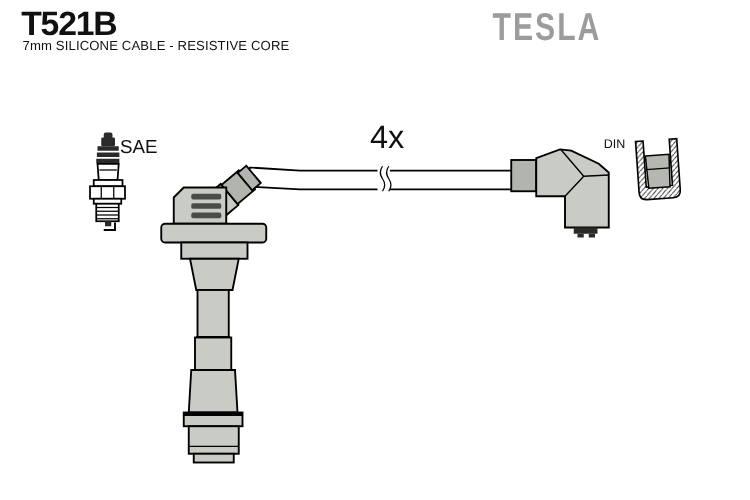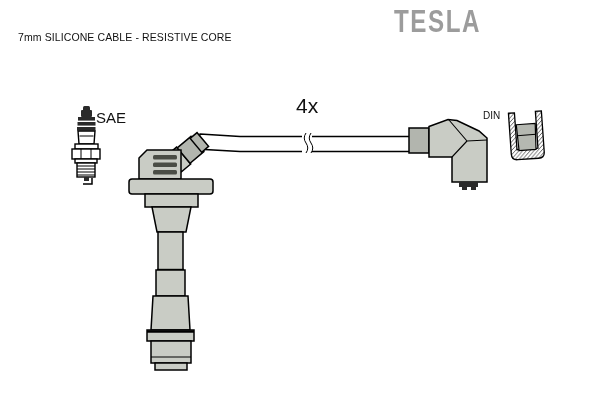--- a/index.html
+++ b/index.html
@@ -7,21 +7,21 @@
     position:relative;width:600px;height:400px;overflow:hidden;
     background:var(--background,#ffffff);
     font-family:"Liberation Sans",sans-serif;
   }
   .label{position:absolute;color:var(--text,#111111);white-space:nowrap;}
   .part-number{left:17px;top:4px;font-size:27px;font-weight:bold;letter-spacing:-1px;}
   .description{left:18px;top:31px;font-size:10.5px;letter-spacing:0.1px;}
   .brand{left:394px;top:4px;font-size:31px;font-weight:bold;letter-spacing:2px;
          color:var(--logo_gray,#9c9c9c);transform:scaleX(0.78);transform-origin:left top;}
   .sae-label{left:96px;top:109px;font-size:15px;}
-  .qty-label{left:296px;top:94px;font-size:21px;}
+  .qty-label{left:296px;top:94px;font-size:26px;}
   .din-label{left:483px;top:110px;font-size:10px;}
   .diagram-svg{position:absolute;left:0;top:0;}
   .fill-boot{fill:var(--boot_fill,#c9ccc5);stroke:var(--line,#000000);stroke-width:1.5;}
   .fill-sleeve{fill:var(--sleeve_fill,#b2b5ae);stroke:var(--line,#000000);stroke-width:1.5;}
   .fill-white{fill:#ffffff;stroke:var(--line,#000000);stroke-width:1.4;}
   .fill-dark{fill:var(--dark_fill,#2a2a2a);stroke:none;}
   .thin{stroke:var(--line,#000000);stroke-width:1;fill:none;}
   .band{stroke:var(--line,#000000);stroke-width:2.4;fill:none;}
 </style>
 </head>
@@ -111,18 +111,19 @@
     </g>
 
     <g transform="rotate(-4 527 135)">
       <path d="M510,112 L516,112 L516,149 L537,149 L537,112 L543,112 L543,153
                Q543,159 537,159 L516,159 Q510,159 510,153 Z" fill="url(#hatch)" stroke="var(--line,#000)" stroke-width="1.3"></path>
       <polygon points="517,124 536,124 535,150 518,150" fill="var(--terminal_fill,#b5b8b1)" stroke="var(--line,#000)" stroke-width="1.2"></polygon>
       <line x1="517" y1="135" x2="536" y2="135" class="thin"></line>
     </g>
   </svg>
 
+  <div class="label part-number">T521B</div>
   <div class="label description">7mm SILICONE CABLE - RESISTIVE CORE</div>
   <div class="label brand">TESLA</div>
   <div class="label sae-label">SAE</div>
   <div class="label qty-label">4x</div>
   <div class="label din-label">DIN</div>
 </div>
 
 </body></html>

